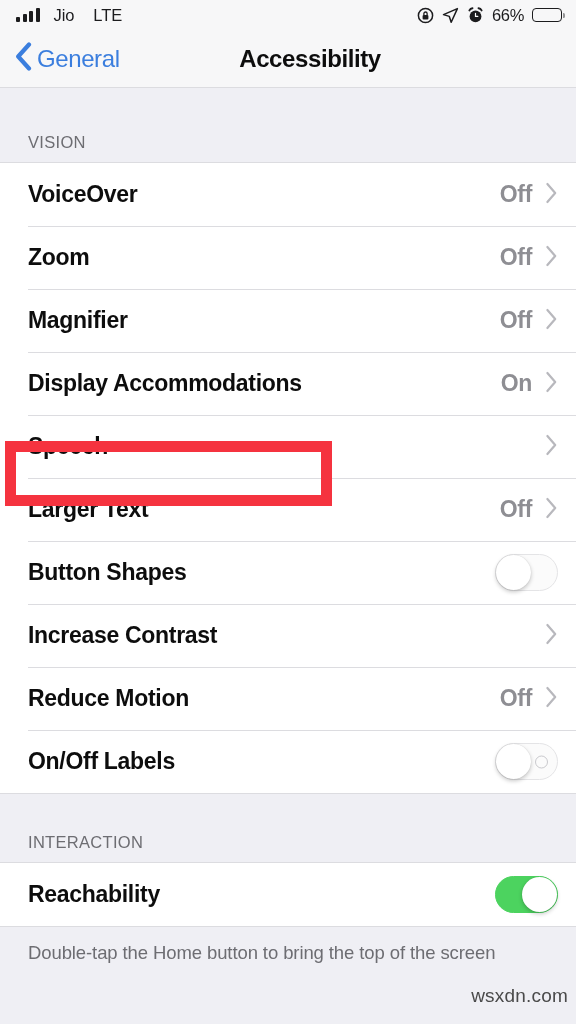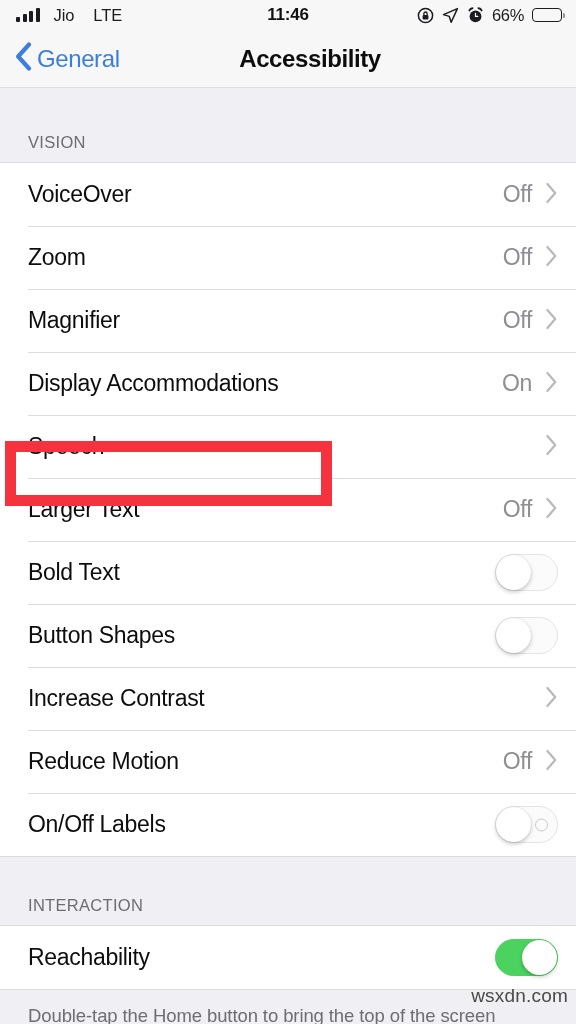--- a/index.html
+++ b/index.html
@@ -162,20 +162,21 @@
     font-size: 16.5px;
     color: #6d6d72;
     letter-spacing: 0.3px;
   }
   .section-header.tight { height: 68px; }
 
   .group {
     background: #eab308;
     border-top: 0.5px solid #dcdce0;
     border-bottom: 0.5px solid #dcdce0;
+    font-weight: bold;
   }
 
   .row {
     position: relative;
     height: 63px;
     display: flex;
     align-items: center;
     padding-left: 28px;
     padding-right: 18px;
     background: #ffffff;
@@ -297,21 +298,20 @@
       <span class="signal-bars">
         <i></i>
           <i></i>
           <i></i>
           <i></i>
       </span>
       <span class="carrier">Jio</span>
       <span class="network">LTE</span>
     </div>
 
-    <div class="status-time">11:46</div>
 
     <div class="status-right">
       <span>
         <svg width="17" height="17" viewBox="0 0 17 17">
           <circle cx="8.5" cy="8.5" r="7.1" fill="none" stroke="#1c1c1e" stroke-width="1.5"></circle>
           <rect x="5.6" y="7.9" width="5.8" height="4.6" rx="1" fill="#1c1c1e"></rect>
           <path d="M6.9 7.9 V6.6 a1.6 1.6 0 0 1 3.2 0 V7.9" fill="none" stroke="#1c1c1e" stroke-width="1.3"></path>
         </svg>
       </span>
       <span>
@@ -417,28 +417,20 @@
         <span class="row-right">
           <span class="row-value">Off</span>
           <span class="chevron-right">
             <svg width="13" height="22" viewBox="0 0 13 22">
                 <path d="M2.4 2 L10.2 11 L2.4 20" fill="none" stroke="#b8b8bd" stroke-width="2.2" stroke-linecap="round" stroke-linejoin="round"></path>
               </svg>
           </span>
         </span>
       </div>
 
-      <div class="row">
-        <span class="row-label">Bold Text</span>
-        <span class="row-right">
-          <span class="toggle off">
-            <span class="knob"></span>
-          </span>
-        </span>
-      </div>
 
       <div class="row">
         <span class="row-label">Button Shapes</span>
         <span class="row-right">
           <span class="toggle off">
             <span class="knob"></span>
           </span>
         </span>
       </div>
 

